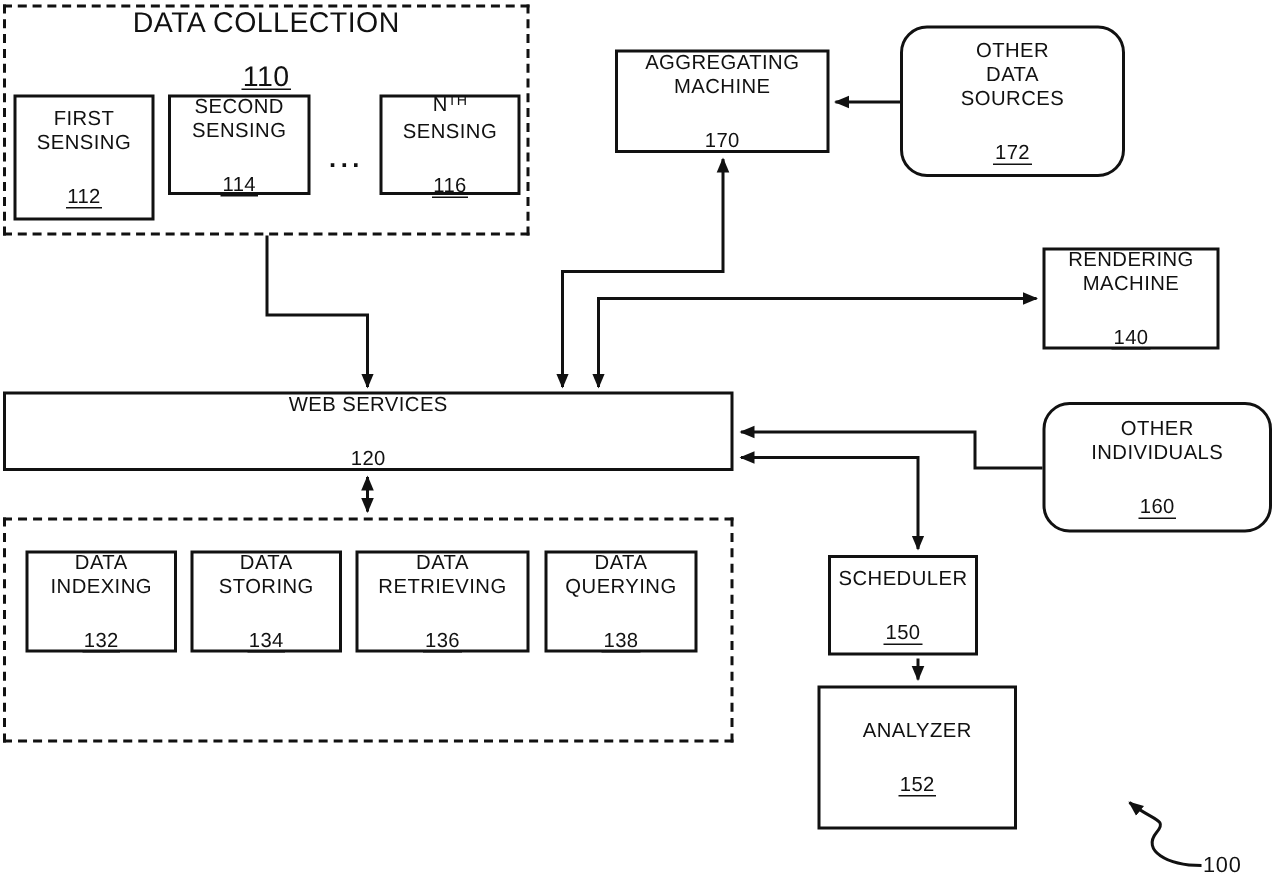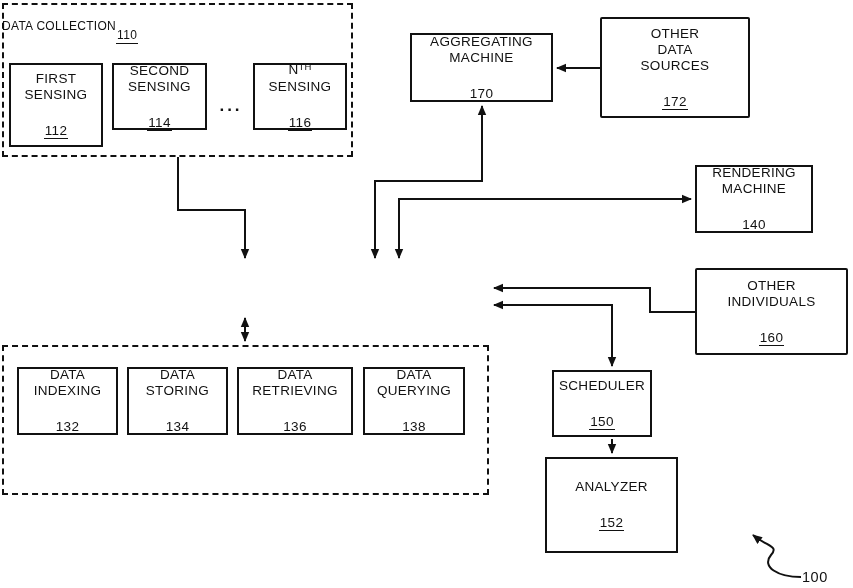--- a/index.html
+++ b/index.html
@@ -2,24 +2,24 @@
 <html><head>
 <meta charset="utf-8">
 <style>
   html,body{margin:0;padding:0;background:#fff;}
   .stage{position:relative;width:853px;height:588px;background:#fff;overflow:hidden;
          font-family:"Liberation Sans", sans-serif;color:#111;}
   svg.conn{position:absolute;left:0;top:0;z-index:0;}
   .node{position:absolute;box-sizing:border-box;border:2px solid #111;background:#fff;
         display:flex;flex-direction:column;align-items:center;justify-content:center;
         text-align:center;font-size:13.5px;line-height:16px;letter-spacing:.3px;z-index:2;}
-  .rounded{border-radius:2px;}
+  .rounded{border-radius:18px;}
   .dashedbox{position:absolute;box-sizing:border-box;border:2px dashed #111;z-index:1;}
-  .floatlbl{position:absolute;display:flex;flex-direction:row;align-items:center;
-        text-align:left;font-size:12px;line-height:16px;letter-spacing:.3px;z-index:2;}
+  .floatlbl{position:absolute;display:flex;flex-direction:column;align-items:center;
+        text-align:left;font-size:19px;line-height:16px;letter-spacing:.3px;z-index:2;}
   .ln{display:block;}
   .ref{display:inline-block;border-bottom:1.6px solid #111;line-height:15px;margin-top:20px;padding:0 1px;}
   .sup{font-size:9.5px;position:relative;top:-4px;letter-spacing:.2px;}
   .ellipsis{position:absolute;font-size:17px;font-weight:bold;letter-spacing:3px;z-index:2;}
   .figref{position:absolute;font-size:14.5px;letter-spacing:.5px;z-index:2;}
 </style>
 </head>
 <body>
 
 <div class="stage">
@@ -90,20 +90,24 @@
     <span class="ln">SOURCES</span>
     <span class="ref">172</span>
   </div>
 
   <div class="node" style="left:695px;top:165px;width:118px;height:68px">
     <span class="ln">RENDERING</span>
     <span class="ln">MACHINE</span>
     <span class="ref">140</span>
   </div>
 
+  <div class="node" style="left:2px;top:261px;width:487px;height:53px">
+    <span class="ln">WEB SERVICES</span>
+    <span class="ref">120</span>
+  </div>
 
   <div class="node rounded" style="left:695px;top:268px;width:153px;height:87px">
     <span class="ln">OTHER</span>
     <span class="ln">INDIVIDUALS</span>
     <span class="ref">160</span>
   </div>
 
   <div class="dashedbox" style="left:2px;top:345px;width:487px;height:150px"></div>
 
   <div class="node" style="left:17px;top:367px;width:101px;height:68px">

